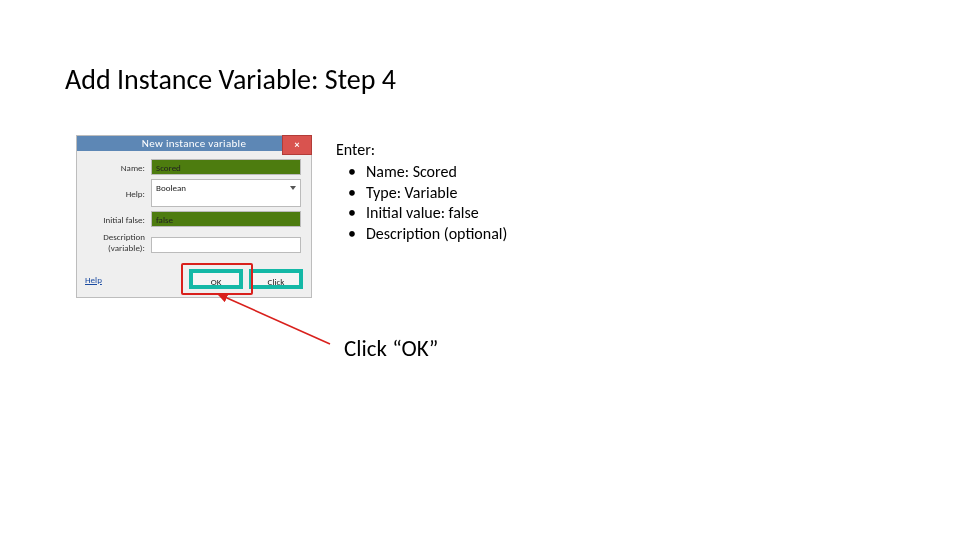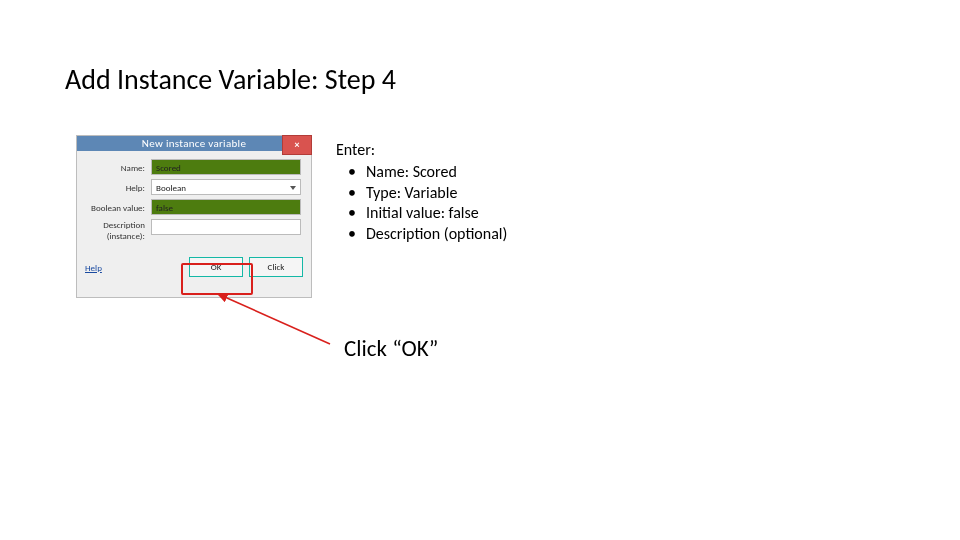--- a/index.html
+++ b/index.html
@@ -62,21 +62,21 @@
     padding: 8px 10px 6px 10px;
     background: #efefef;
     font-size: 10px;
     color: #333;
   }
   .form-row {
     display: flex;
     align-items: center;
     margin-bottom: 4px;
   }
-  .form-row.top { align-items: flex-start; }
+  .form-row.top { align-items: flex-end; }
   .form-label {
     width: 58px;
     text-align: right;
     padding-right: 6px;
     font-size: 9px;
     color: #333;
     line-height: 11px;
   }
   .form-input {
     flex: 1;
@@ -84,21 +84,21 @@
     background: #4d7c0f;
     border: 1px solid #bbb;
     font-size: 9px;
     padding: 0 4px;
     line-height: 16px;
     color: #222;
     box-sizing: border-box;
   }
   .form-select {
     flex: 1;
-    height: 16px;
+    height: 28px;
     background: #fff;
     border: 1px solid #bbb;
     font-size: 9px;
     padding: 0 4px;
     line-height: 15px;
     color: #222;
     position: relative;
     box-sizing: border-box;
   }
   .form-select::after {
@@ -114,35 +114,35 @@
   .form-textarea {
     flex: 1;
     height: 16px;
     background: #fff;
     border: 1px solid #bbb;
     box-sizing: border-box;
   }
   .dlg-footer {
     display: flex;
     align-items: center;
-    padding: 6px 8px 20px 8px;
+    padding: 6px 8px 8px 8px;
     background: #efefef;
     gap: 6px;
   }
   .help-link {
     color: #1a4aa0;
     font-size: 9px;
     text-decoration: underline;
     margin-right: auto;
   }
   .dlg-btn {
     height: 20px;
     min-width: 54px;
     background: #f5f5f5;
-    border: 1px solid #14b8a6;
+    border: 4px solid #14b8a6;
     font-size: 9px;
     text-align: center;
     line-height: 18px;
     color: #222;
     padding: 0 8px;
     box-sizing: border-box;
   }
   .ok-highlight {
     position: absolute;
     border: 2px solid #d9201c;
@@ -198,27 +198,27 @@
   <div class="dlg-body">
     <div class="form-row">
       <div class="form-label">Name:</div>
       <div class="form-input">Scored</div>
     </div>
     <div class="form-row">
       <div class="form-label">Help:</div>
       <div class="form-select">Boolean</div>
     </div>
     <div class="form-row">
-      <div class="form-label">Boolean value:</div>
+      <div class="form-label">Initial false:</div>
       <div class="form-input">false</div>
     </div>
     <div class="form-row top">
       <div class="form-label">
         <span>Description</span><br>
-        <span>(instance):</span>
+        <span>(variable):</span>
       </div>
       <div class="form-textarea"></div>
     </div>
   </div>
   <div class="dlg-footer">
     <span class="help-link">Help</span>
     <span class="dlg-btn" id="ok-btn">OK</span>
     <span class="dlg-btn">Click</span>
   </div>
 </div>

